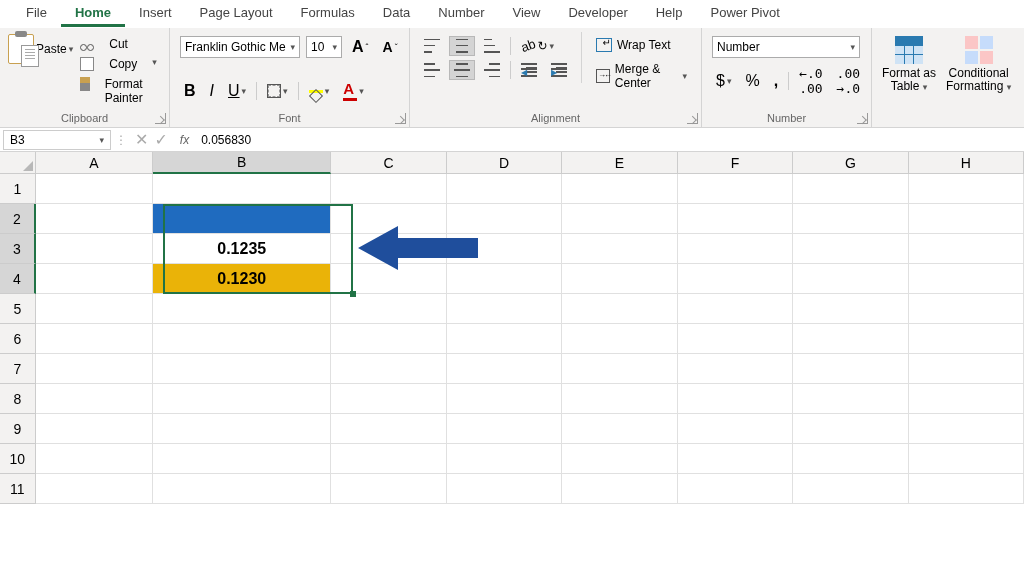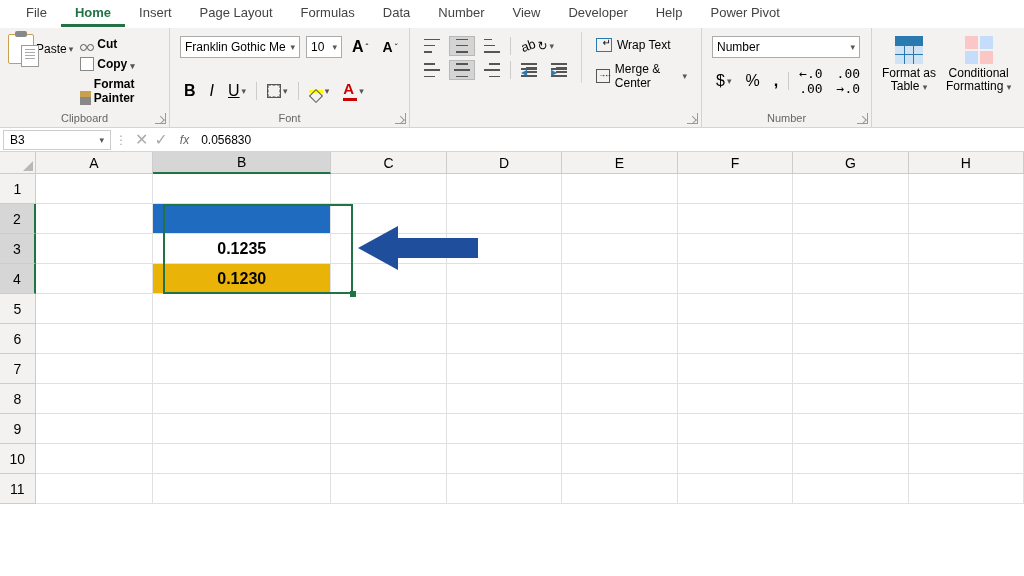--- a/index.html
+++ b/index.html
@@ -21,21 +21,21 @@
 
 .clipboard-body{display:flex;gap:4px;padding:2px 8px;}
 .paste-big{display:flex;flex-direction:row;align-items:center;gap:2px;}
 .clipboard-icon{width:26px;height:30px;background:#fff;border:1px solid #c8a050;border-radius:2px;position:relative;}
 .clipboard-icon::before{content:"";position:absolute;top:-4px;left:6px;width:12px;height:6px;background:#888;border-radius:2px;}
 .paste-sheet{position:absolute;right:-6px;bottom:-4px;width:18px;height:22px;background:#fff;border:1px solid #999;}
 .paste-sheet::before{content:"";position:absolute;top:3px;left:3px;right:3px;height:1px;background:#aaa;box-shadow:0 3px 0 #aaa,0 6px 0 #aaa,0 9px 0 #aaa;}
 .small-label{font-size:12px;}
 .dropdown-arrow{font-size:9px;color:#555;}
 .clip-btns{display:flex;flex-direction:column;gap:4px;padding-top:2px;}
-.clip-btn{display:flex;align-items:flex-end;gap:3px;font-size:12px;padding:1px 3px;font-weight:bold;}
+.clip-btn{display:flex;align-items:flex-start;gap:15px;font-size:12px;padding:1px 3px;}
 .scissors-icon{width:14px;height:14px;position:relative;}
 .scissors-icon::before,.scissors-icon::after{content:"";position:absolute;width:5px;height:5px;border:1.5px solid #555;border-radius:50%;}
 .scissors-icon::before{left:0;bottom:0;}
 .scissors-icon::after{right:0;bottom:0;}
 .copy-icon{width:14px;height:14px;border:1px solid #888;background:#fff;position:relative;}
 .copy-icon::before{content:"";position:absolute;top:-3px;left:-3px;width:12px;height:12px;border:1px solid #888;background:#fff;z-index:-1;}
 .brush-icon{width:14px;height:14px;background:linear-gradient(#c8a050 40%,#888 40%);}
 
 
 .font-body{display:flex;flex-direction:column;gap:20px;padding:4px 10px;}
@@ -305,20 +305,21 @@
             <span class="wrap-ic"></span>
             <span>Wrap Text</span>
           </div>
         <div class="txt-btn">
             <span class="merge-ic"></span>
             <span>Merge &amp; Center</span>
             <span class="dropdown-arrow">▾</span>
           </div>
       </div>
     </div>
+    <div class="group-label">Alignment</div>
     <div class="launcher"></div>
   </div>
 
   <div class="group" style="width:170px;">
     <div class="group-body num-body">
       <div class="combo" style="width:148px;justify-content:space-between;">
           <span>Number</span>
           <span class="dropdown-arrow">▾</span>
         </div>
       <div class="align-row">

